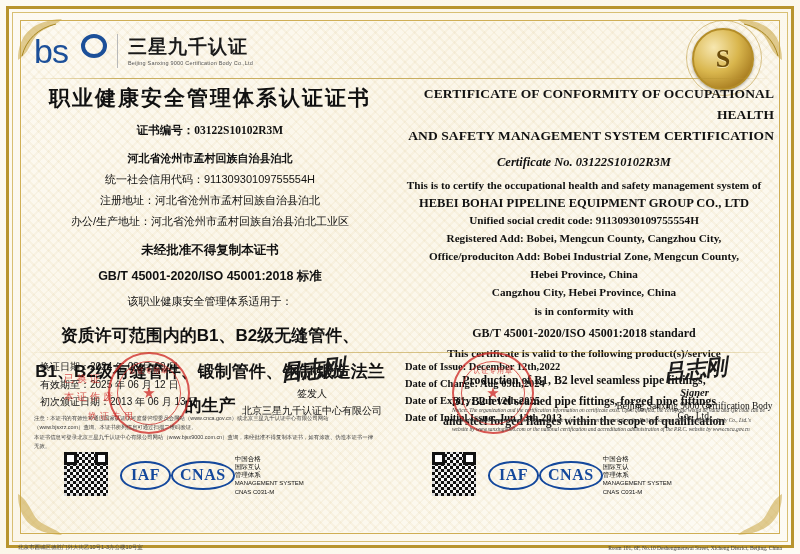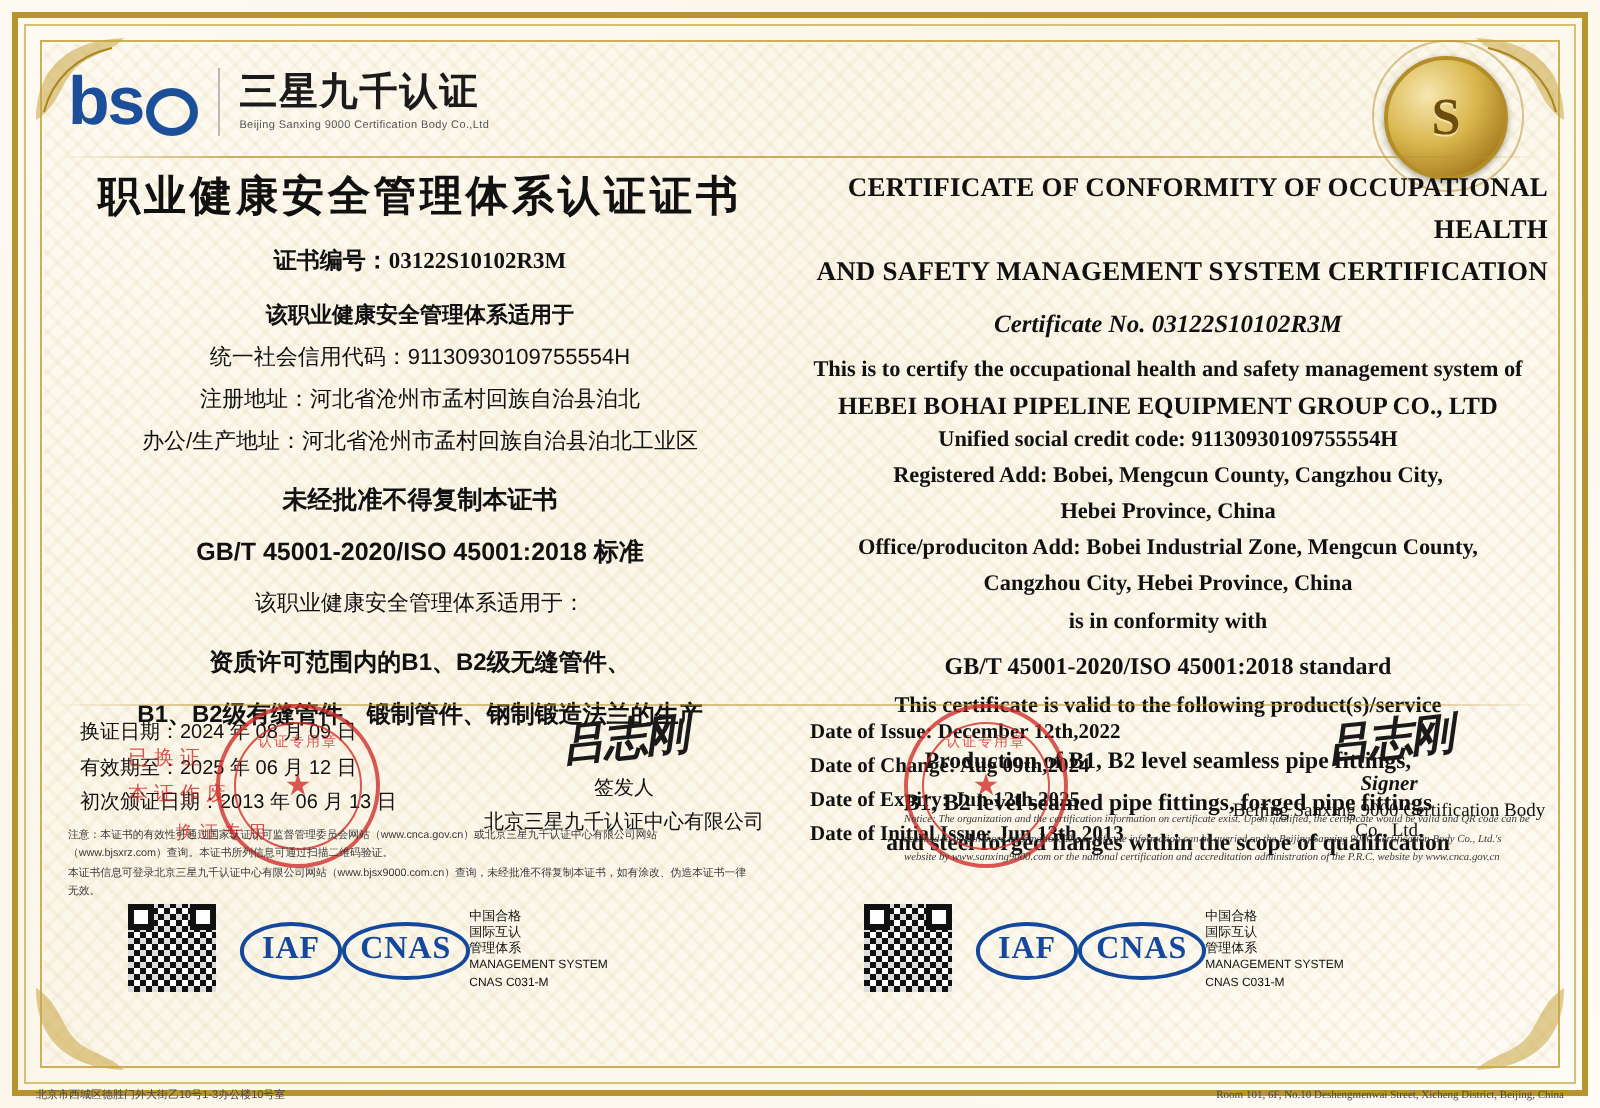--- a/index.html
+++ b/index.html
@@ -81,26 +81,27 @@
     left: 34px;
     top: 34px;
     width: 420px;
     display: flex;
     align-items: center;
     gap: 10px;
   }
   .bsc-logo {
     font-family: "Liberation Sans", sans-serif;
     font-size: 34px;
-    font-weight: bold;
+    font-weight: normal;
     color: #1b4f99;
     letter-spacing: -1px;
     line-height: 1;
     display: flex;
-    align-items: flex-end;
+    align-items: flex-start;
+    gap: 12px;
   }
   .bsc-logo .oval {
     display: inline-block;
     width: 26px; height: 24px;
     border: 4px solid #1b4f99;
     border-radius: 50%;
     margin-left: 1px;
     box-sizing: border-box;
   }
   .logo-div {
@@ -221,21 +222,21 @@
     margin-top: 9px;
   }
   .cn-scope-lead {
     font-family: "Liberation Sans", sans-serif;
     font-size: 11px;
     color: #111;
     margin-top: 9px;
   }
   .cn-scope {
     font-family: "Liberation Sans", sans-serif;
-    font-size: 12px;
+    font-size: 17px;
     font-weight: bold;
     color: #111;
     line-height: 2.0;
     margin-top: 10px;
     text-align: center;
   }
 
   .en-title {
     font-family: "Liberation Serif", serif;
     font-size: 13.5px;
@@ -564,41 +565,41 @@
   <div class="seal-ring"></div>
   <div class="gold-seal">
     <span>S</span>
   </div>
 
   <div class="hdr-rule"></div>
 
   <div class="col-left">
     <div class="cn-title">职业健康安全管理体系认证证书</div>
     <div class="cn-certno">证书编号：03122S10102R3M</div>
-    <div class="cn-line b">该职业健康安全管理体系适用于</div>
+    <div class="cn-line b">河北省沧州市孟村回族自治县泊北</div>
     <div class="cn-line">统一社会信用代码：91130930109755554H</div>
     <div class="cn-line">注册地址：河北省沧州市孟村回族自治县泊北</div>
     <div class="cn-line">办公/生产地址：河北省沧州市孟村回族自治县泊北工业区</div>
     <div class="cn-sub">未经批准不得复制本证书</div>
     <div class="cn-std">GB/T 45001-2020/ISO 45001:2018 标准</div>
     <div class="cn-scope-lead">该职业健康安全管理体系适用于：</div>
     <div class="cn-scope">资质许可范围内的B1、B2级无缝管件、</div>
     <div class="cn-scope" style="margin-top:2px">B1、B2级有缝管件、锻制管件、钢制锻造法兰的生产</div>
   </div>
 
   <div class="col-right">
     <div class="en-title">CERTIFICATE OF CONFORMITY OF OCCUPATIONAL HEALTH</div>
     <div class="en-title">AND SAFETY MANAGEMENT SYSTEM CERTIFICATION</div>
     <div class="en-certno">Certificate No. 03122S10102R3M</div>
     <div class="en-line b" style="margin-top:6px">This is to certify the occupational health and safety management system of</div>
     <div class="en-company">HEBEI BOHAI PIPELINE EQUIPMENT GROUP CO., LTD</div>
     <div class="en-line b">Unified social credit code: 91130930109755554H</div>
     <div class="en-line b">Registered Add: Bobei, Mengcun County, Cangzhou City,</div>
+    <div class="en-line b">Office/produciton Add: Bobei Industrial Zone, Mengcun County,</div>
     <div class="en-line b">Hebei Province, China</div>
-    <div class="en-line b">Office/produciton Add: Bobei Industrial Zone, Mengcun County,</div>
     <div class="en-line b">Cangzhou City, Hebei Province, China</div>
     <div class="en-line b">is in conformity with</div>
     <div class="en-std">GB/T 45001-2020/ISO 45001:2018 standard</div>
     <div class="en-line b" style="margin-top:3px">This certificate is valid to the following product(s)/service</div>
     <div class="en-scope">Production of B1, B2 level seamless pipe fittings,</div>
     <div class="en-scope" style="margin-top:0">B1, B2 level seamed pipe fittings, forged pipe fittings</div>
     <div class="en-scope" style="margin-top:0">and steel forged flanges within the scope of qualification</div>
   </div>
 
   <div class="footer-rule"></div>

